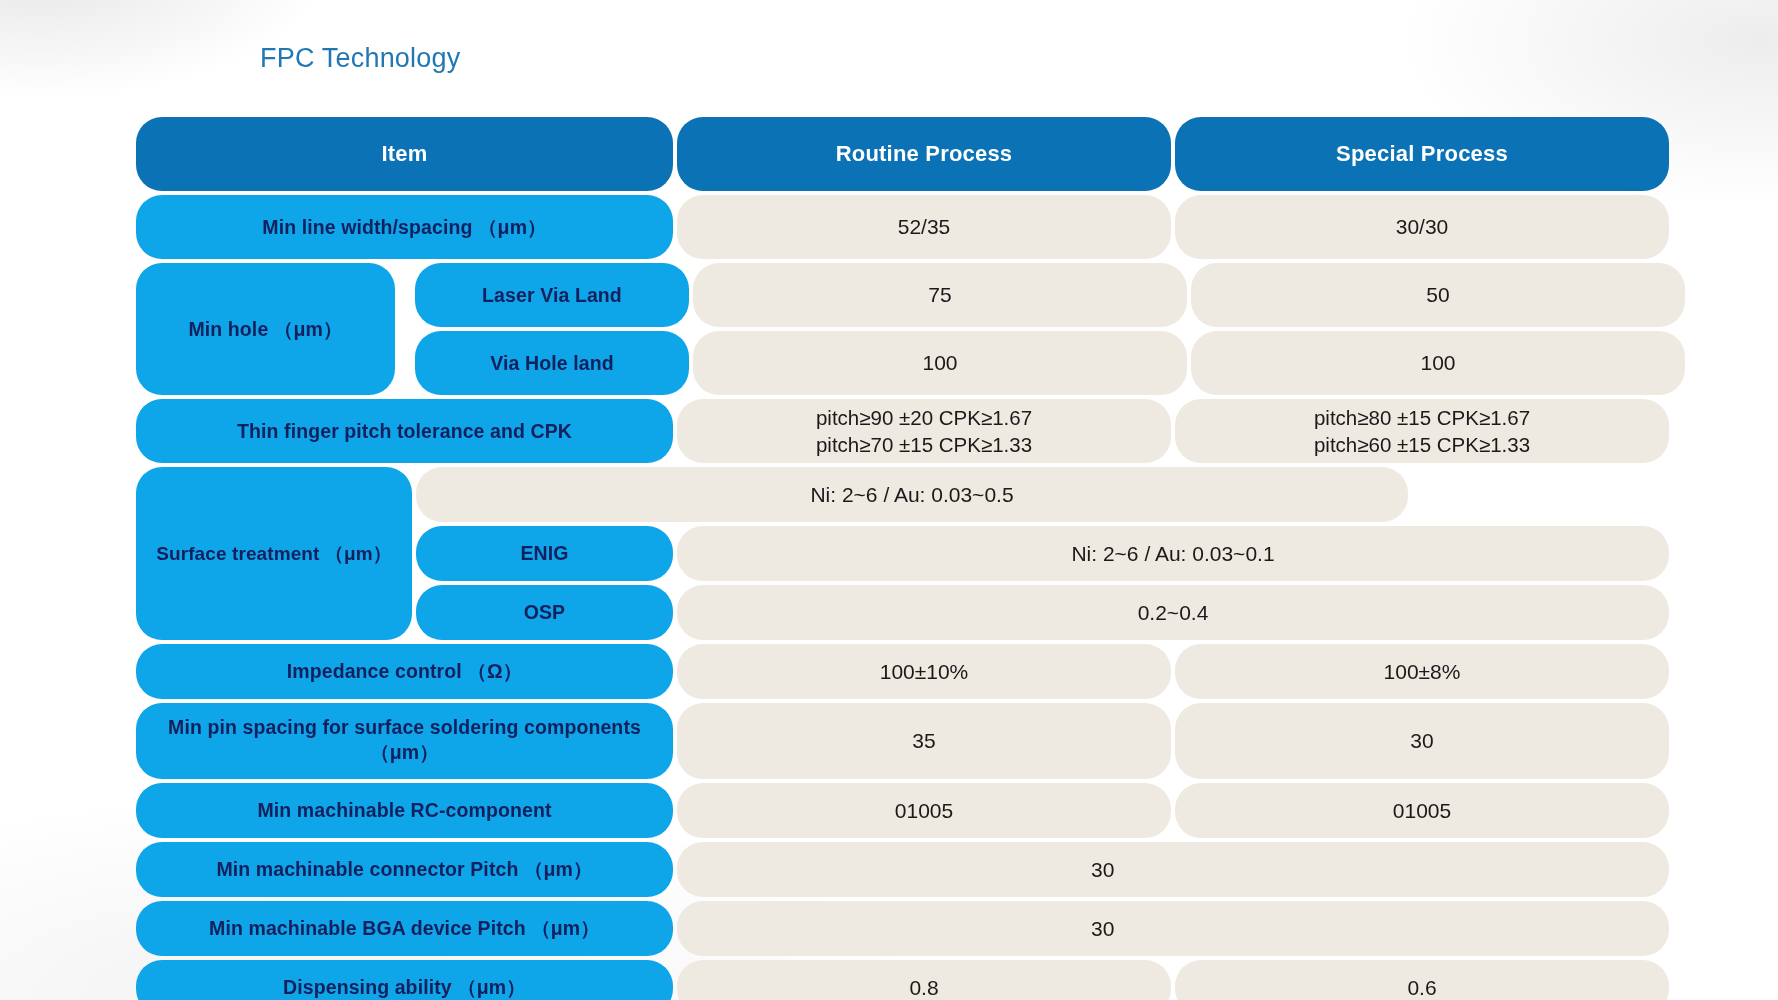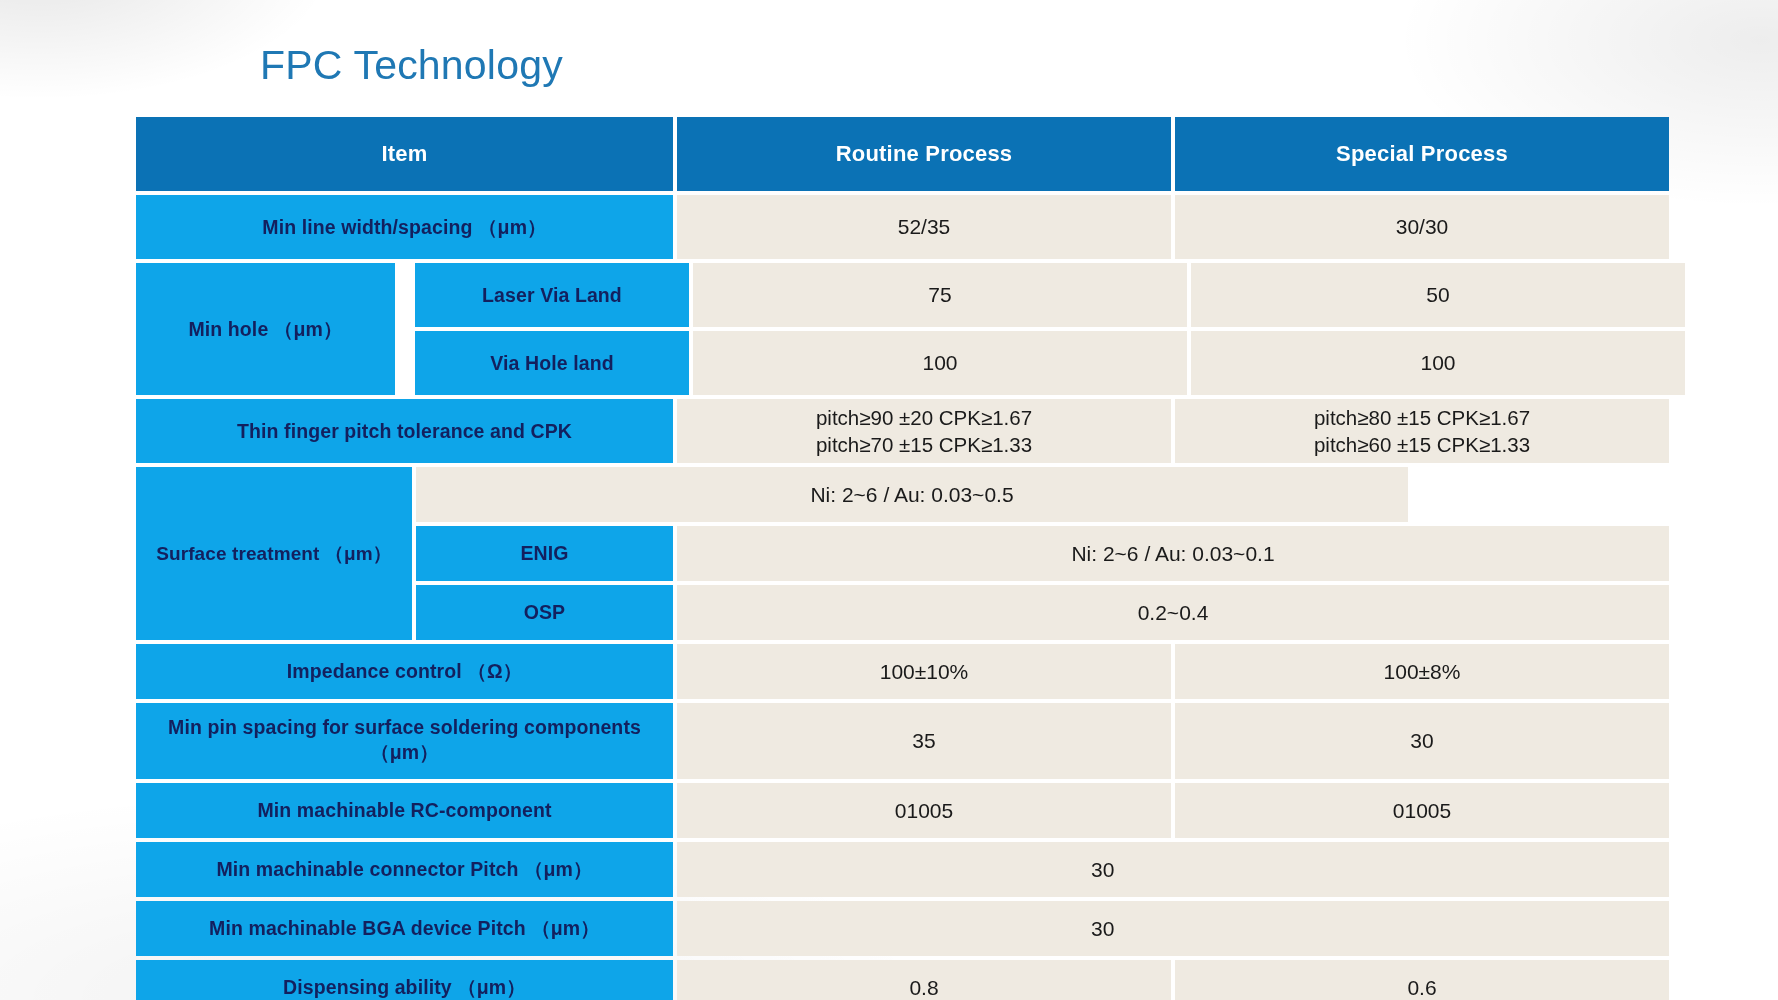--- a/index.html
+++ b/index.html
@@ -14,21 +14,21 @@
   .bg-wash{position:absolute;inset:0;pointer-events:none;
     background:
       radial-gradient(ellipse 420px 200px at 40px -40px, rgba(0,0,0,.10), rgba(0,0,0,0) 70%),
       radial-gradient(ellipse 520px 240px at 1760px 40px, rgba(0,0,0,.07), rgba(0,0,0,0) 70%),
       radial-gradient(ellipse 900px 300px at 300px 1000px, rgba(0,0,0,.05), rgba(0,0,0,0) 70%);
   }
   .slide{position:absolute;left:0;top:0;width:1778px;height:1000px;}
 
   .page-title{
     position:absolute;left:260px;top:45px;
-    font-size:41px;line-height:1;
+    font-size:27px;line-height:1;
     color:#1f78b4;
     font-weight:400;
     letter-spacing:.2px;
     white-space:nowrap;
   }
 
   .table{
     position:absolute;left:136px;top:117px;
     width:1530px;
     border-collapse:separate;
@@ -44,20 +44,21 @@
   .c-item-sub{width:274px;flex:0 0 274px;}
   .c-item-main-w{width:276px;flex:0 0 276px;}
   .c-item-sub-w{width:257px;flex:0 0 257px;}
   .c-val{width:494px;flex:0 0 494px;}
   .c-val-span{width:992px;flex:0 0 992px;}
 
   .cell{
     display:flex;align-items:center;justify-content:center;
     text-align:center;
     box-sizing:border-box;
+    border-radius:26px;
   }
 
   .hdr{
     background:#0b72b5;
     color:#ffffff;
     font-weight:bold;
     font-size:22px;
     height:74px;
     letter-spacing:.2px;
   }

